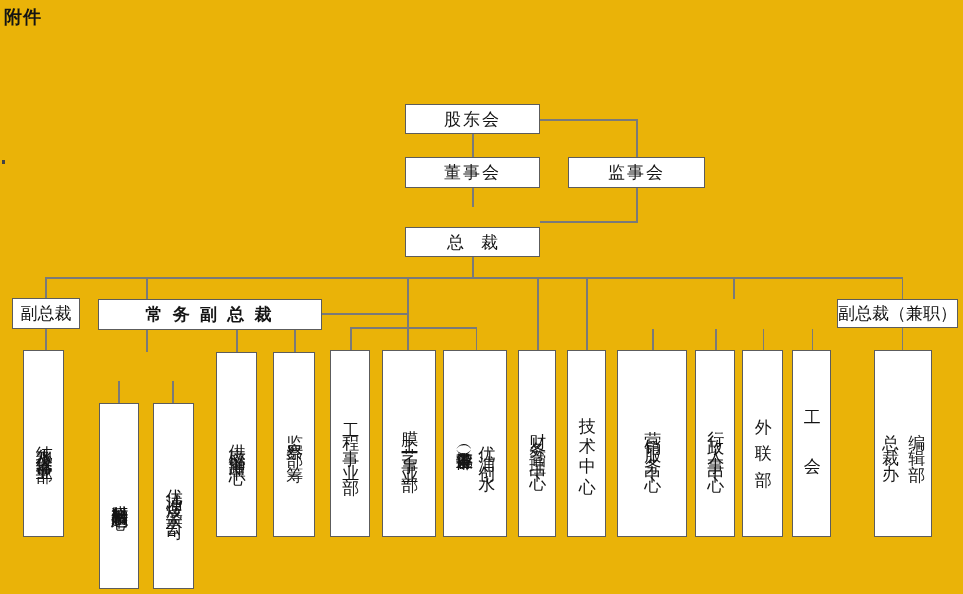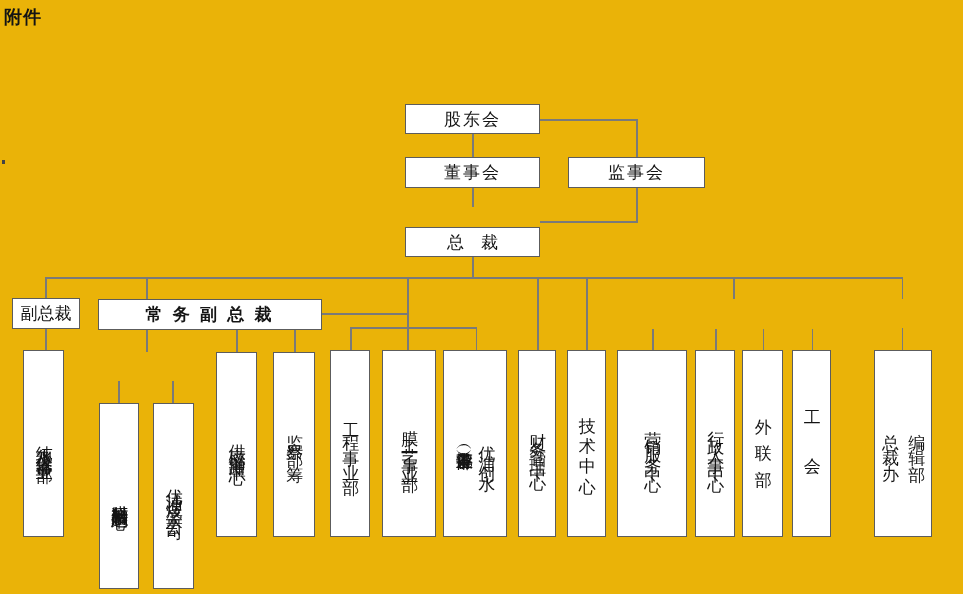--- a/index.html
+++ b/index.html
@@ -76,20 +76,23 @@
   <div class="box" style="left:405px;top:207px;width:135px;height:30px;margin-top:20px;">
     <span>总　裁</span>
   </div>
 
   <div class="box" style="left:12px;top:298px;width:68px;height:31px;">
     <span>副总裁</span>
   </div>
   <div class="box" style="left:98px;top:299px;width:224px;height:31px;">
     <span class="ls3">常 务 副 总 裁</span>
   </div>
+  <div class="box" style="left:837px;top:299px;width:121px;height:29px;">
+    <span>副总裁（兼职）</span>
+  </div>
 
   <div class="box" style="left:23px;top:350px;width:41px;height:187px;">
     <span class="vtext" style="--ls:3px">纯水及仪器事业部</span>
   </div>
   <div class="box" style="left:216px;top:352px;width:41px;height:185px;">
     <span class="vtext" style="--ls:4px">供应链管理中心</span>
   </div>
   <div class="box" style="left:273px;top:352px;width:42px;height:185px;">
     <span class="vtext" style="--ls:8px">监察部（筹）</span>
   </div>

